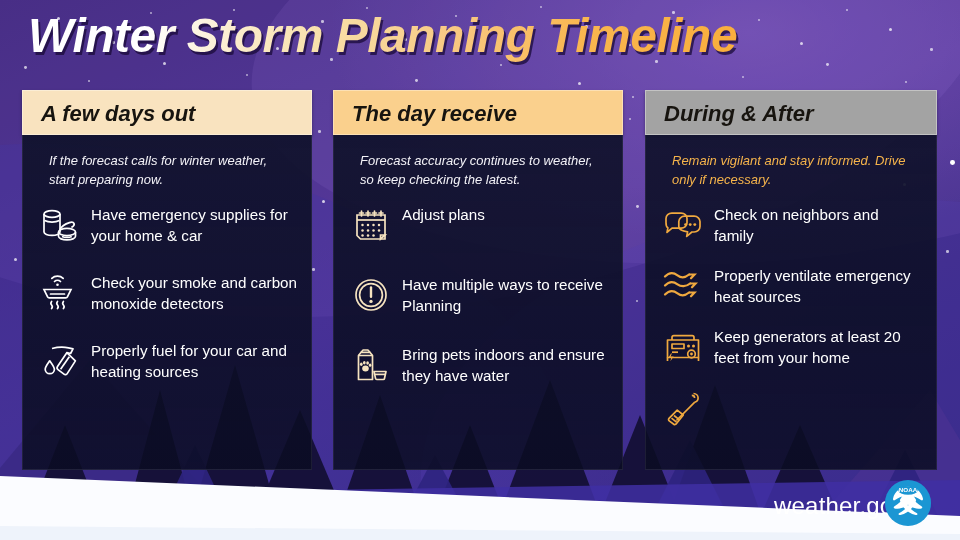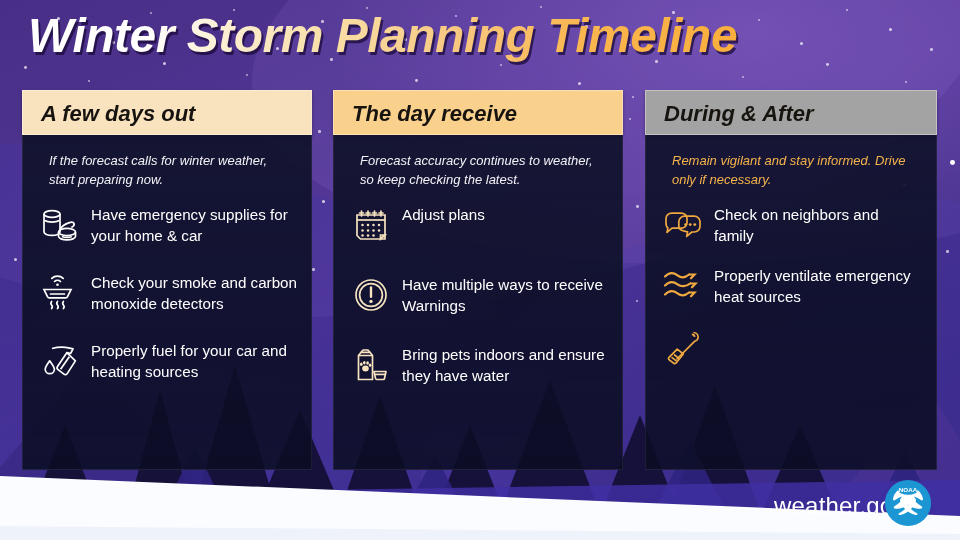--- a/index.html
+++ b/index.html
@@ -264,21 +264,21 @@
 
         <div class="item">
           <span class="ico">
             <svg width="40" height="40" viewBox="0 0 40 40" fill="none" stroke="#f6e3c0" stroke-width="1.7">
               <circle cx="20" cy="20" r="15"></circle>
               <circle cx="20" cy="20" r="11.4"></circle>
               <path d="M20 12.5v9.2" stroke-width="2.4" stroke-linecap="round"></path>
               <circle cx="20" cy="26.4" r="1.7" fill="#f6e3c0" stroke="none"></circle>
             </svg>
           </span>
-          <span class="itxt">Have multiple ways to receive Warnings</span>
+          <span class="itxt">Have multiple ways to receive Planning</span>
         </div>
 
         <div class="item">
           <span class="ico">
             <svg width="42" height="40" viewBox="0 0 42 40" fill="none" stroke="#f6e3c0" stroke-width="1.7" stroke-linejoin="round">
               <path d="M8.5 10.5h14v24h-14z"></path>
               <path d="M8.5 10.5l2.6-3.2h8.8l2.6 3.2"></path>
               <path d="M11.1 7.3l2-2.3h4.8l2 2.3"></path>
               <g fill="#f6e3c0" stroke="none">
                 <ellipse cx="15.5" cy="23.5" rx="3.3" ry="2.9"></ellipse>
@@ -326,20 +326,37 @@
               <path d="M27.5 5.5l5 0-3.5 3.8" fill="none"></path>
               <path d="M3 16.5c4-4.2 8.5-4.2 12.5-1.2 3.4 2.6 8.6 2.6 12.6-.8"></path>
               <path d="M28.5 14.5l5 0-3.5 3.8" fill="none"></path>
               <path d="M3 25.5c4-4.2 8.5-4.2 12.5-1.2 3.4 2.6 7.6 2.6 11.6-.8"></path>
               <path d="M27.5 23.5l5 0-3.5 3.8" fill="none"></path>
             </svg>
           </span>
           <span class="itxt">Properly ventilate emergency heat sources</span>
         </div>
 
+        <div class="item">
+          <span class="ico">
+            <svg width="42" height="36" viewBox="0 0 42 36" fill="none" stroke="#f0a93f" stroke-width="1.7" stroke-linejoin="round">
+              <path d="M5.5 11h31v17.5h-31z"></path>
+              <path d="M5.5 28.5v3.5M36.5 28.5v3.5"></path>
+              <path d="M10 11V8.5c0-1 .8-1.8 1.8-1.8h18.4c1 0 1.8.8 1.8 1.8V11"></path>
+              <path d="M10 15h12v4.5H10z"></path>
+              <path d="M10 23.2h6"></path>
+              <circle cx="26.5" cy="17" r="1.5" fill="#f0a93f" stroke="none"></circle>
+              <circle cx="31.5" cy="17" r="1.5" fill="#f0a93f" stroke="none"></circle>
+              <circle cx="29.5" cy="25" r="3.8"></circle>
+              <circle cx="29.5" cy="25" r="1.4" fill="#f0a93f" stroke="none"></circle>
+              <path d="M9 24.5l-2.8 4.5h3.1l-1 3.2 3.4-4.6H8.6l1.3-3.1z" fill="#f0a93f" stroke="none"></path>
+            </svg>
+          </span>
+          <span class="itxt">Keep generators at least 20 feet from your home</span>
+        </div>
 
         <div class="item">
           <span class="ico">
             <svg width="40" height="38" viewBox="0 0 40 38" fill="none" stroke="#f0a93f" stroke-width="1.7" stroke-linejoin="round">
               <path d="M30.5 4.5c2.6 0 4.6 2 4.6 4.4 0 2.2-1.4 3.7-3.4 4.2"></path>
               <path d="M31.8 13.2 13.4 31.5"></path>
               <path d="M14.2 24.2 6 32.4c-.7.7-.6 1.9.2 2.5l4.6 3.3c.8.6 1.9.4 2.5-.4l7-8.8-6.1-4.8z" transform="translate(0,-3)"></path>
               <path d="M11 26.5l5.2 4.1"></path>
               <path d="M8.5 29.2l5 4"></path>
               <path d="M28.8 6.4c1.6 0 2.8 1.2 2.8 2.6"></path>

